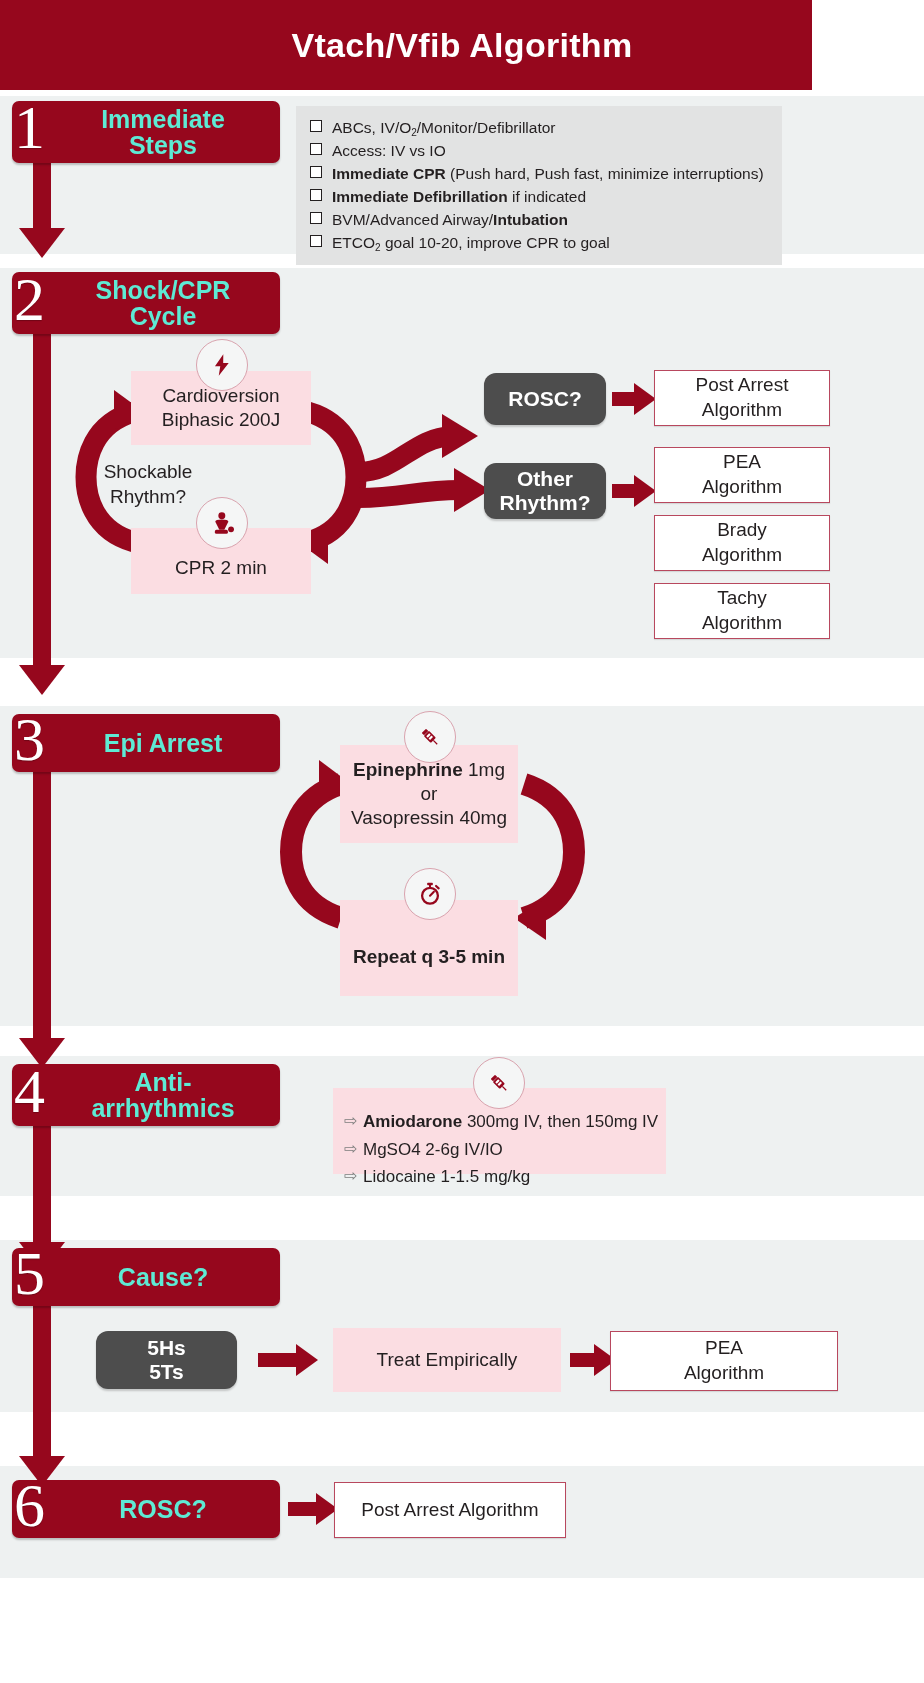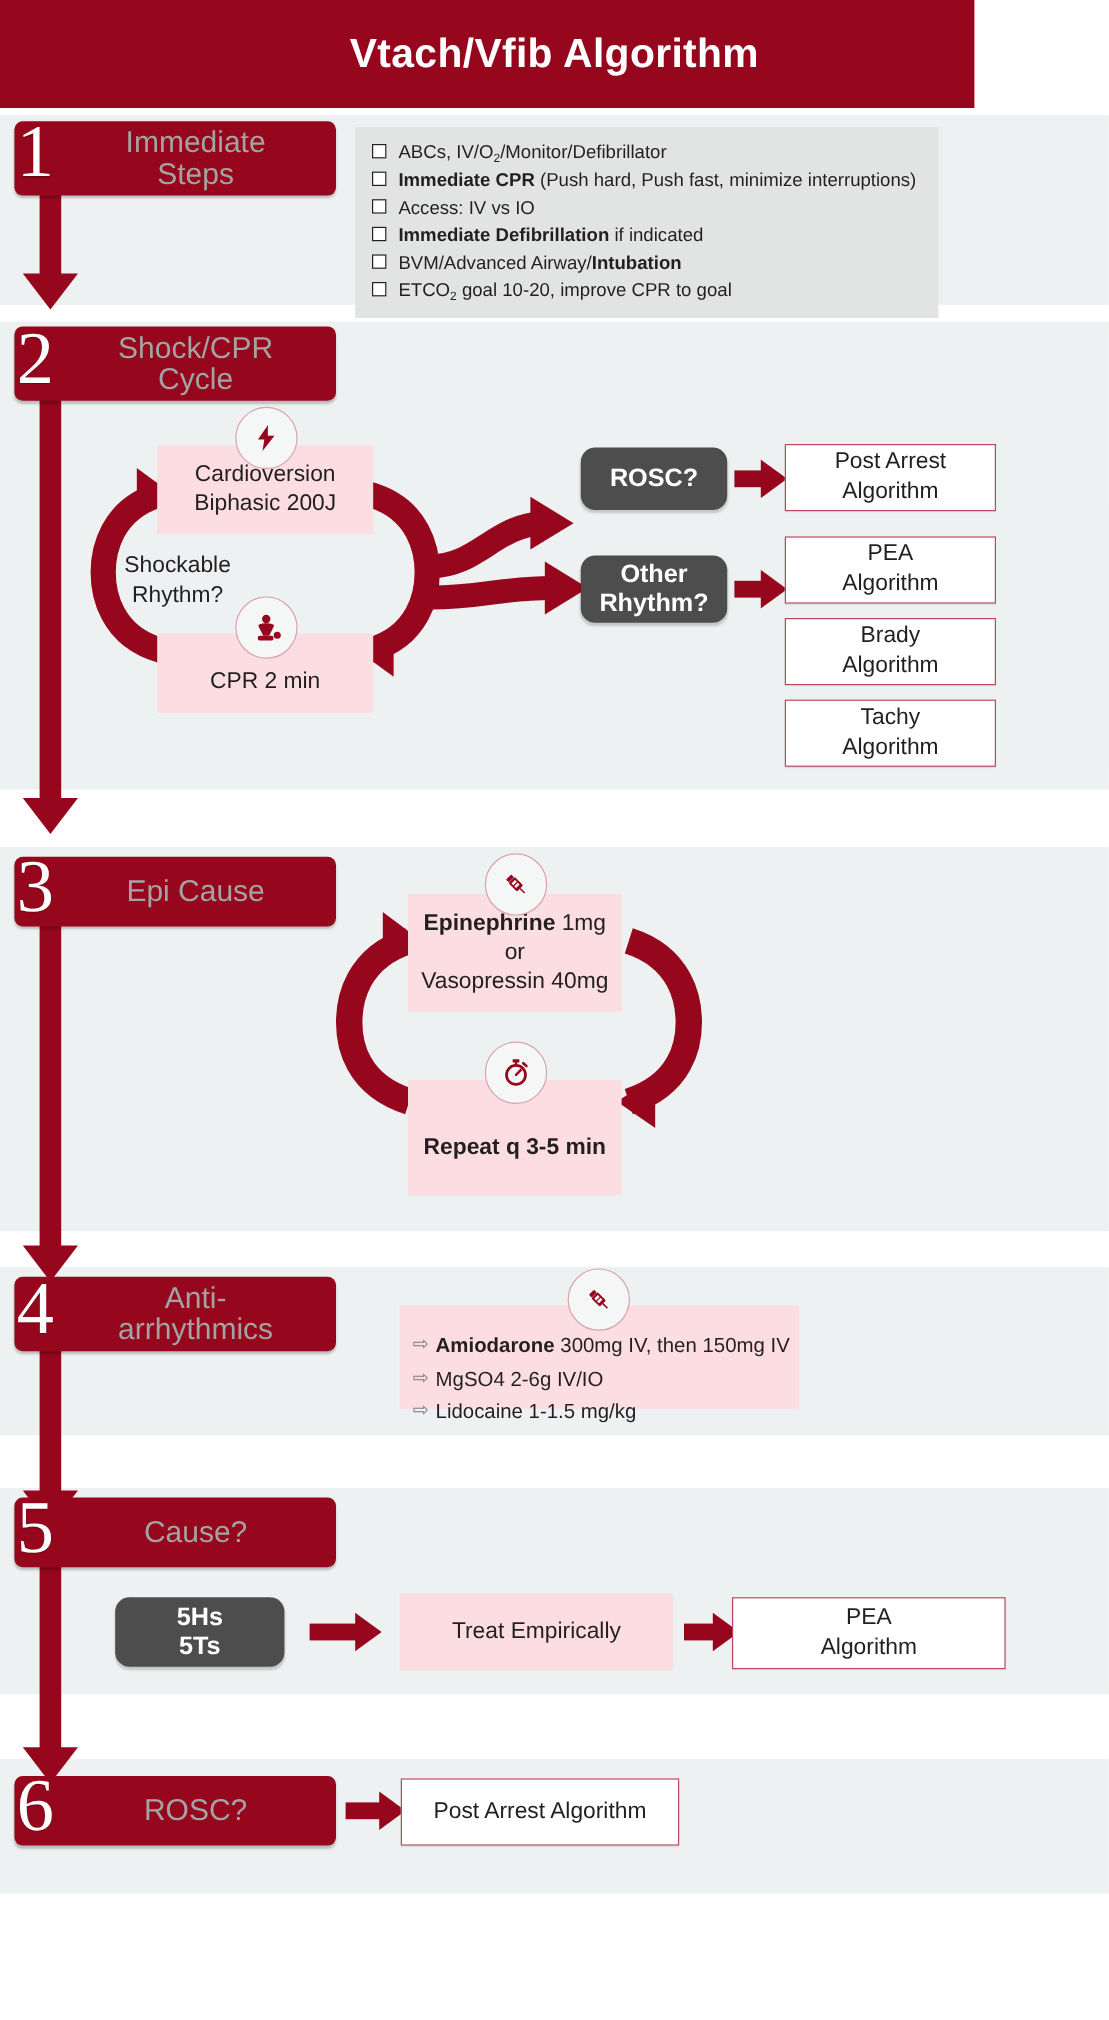--- a/index.html
+++ b/index.html
@@ -24,21 +24,21 @@
   
   .band{position:absolute;left:0;width:924px;background:#eef1f1;}
 
   
   .banner{
     position:absolute;height:58px;background:#96071d;border-radius:7px;
     box-shadow:0 2px 2px rgba(0,0,0,.22);
     display:flex;align-items:center;justify-content:center;
   }
   .banner-label{
-    color:#a3a3a3;font-weight:normal;font-size:25px;line-height:1.04;
+    color:#5eead4;font-weight:bold;font-size:25px;line-height:1.04;
     text-align:center;padding-left:44px;padding-right:10px;
     white-space:pre-line;
   }
   .banner.two-line{height:62px;}
   .step-num{
     position:absolute;z-index:5;
     color:#ffffff;font-family:"Liberation Serif", serif;
     font-size:62px;line-height:1;font-weight:400;
     text-shadow:0 1px 1px rgba(0,0,0,.25);
     pointer-events:none;
@@ -161,25 +161,25 @@
   </div>
   <div class="step-num" style="left:14px;top:96px;">1</div>
 
   <div class="checklist" style="left:296px;top:106px;width:460px;">
     <div class="chk-row">
       <span class="chk-box"></span>
       <span class="chk-txt">ABCs, IV/O<sub>2</sub>/Monitor/Defibrillator</span>
     </div>
     <div class="chk-row">
       <span class="chk-box"></span>
+      <span class="chk-txt">Access: IV vs IO</span>
+    </div>
+    <div class="chk-row">
+      <span class="chk-box"></span>
       <span class="chk-txt"><b>Immediate CPR</b> (Push hard, Push fast, minimize interruptions)</span>
-    </div>
-    <div class="chk-row">
-      <span class="chk-box"></span>
-      <span class="chk-txt">Access: IV vs IO</span>
     </div>
     <div class="chk-row">
       <span class="chk-box"></span>
       <span class="chk-txt"><b>Immediate Defibrillation</b> if indicated</span>
     </div>
     <div class="chk-row">
       <span class="chk-box"></span>
       <span class="chk-txt">BVM/Advanced Airway/<b>Intubation</b></span>
     </div>
     <div class="chk-row">
@@ -268,21 +268,21 @@
   <div class="outlinebox" style="left:654px;top:515px;width:174px;height:54px;">
     <span style="white-space:pre-line;">Brady
 Algorithm</span>
   </div>
   <div class="outlinebox" style="left:654px;top:583px;width:174px;height:54px;">
     <span style="white-space:pre-line;text-align:center;">Tachy
 Algorithm</span>
   </div>
 
   <div class="banner" style="left:12px;top:714px;width:268px;">
-    <div class="banner-label">Epi Cause</div>
+    <div class="banner-label">Epi Arrest</div>
   </div>
   <div class="step-num" style="left:14px;top:708px;">3</div>
 
   <div class="loop" style="left:275px;top:752px;width:74px;height:194px;">
     <svg width="74" height="194" viewBox="0 0 74 194">
       <path d="M66,32 C22,46 16,82 16,100 C16,118 22,152 66,166" fill="none" stroke="#96071d" stroke-width="22" stroke-linecap="butt"></path>
       <polygon points="44,8 76,32 44,52" fill="#96071d"></polygon>
     </svg>
   </div>
   <div class="loop" style="left:516px;top:752px;width:74px;height:194px;">

